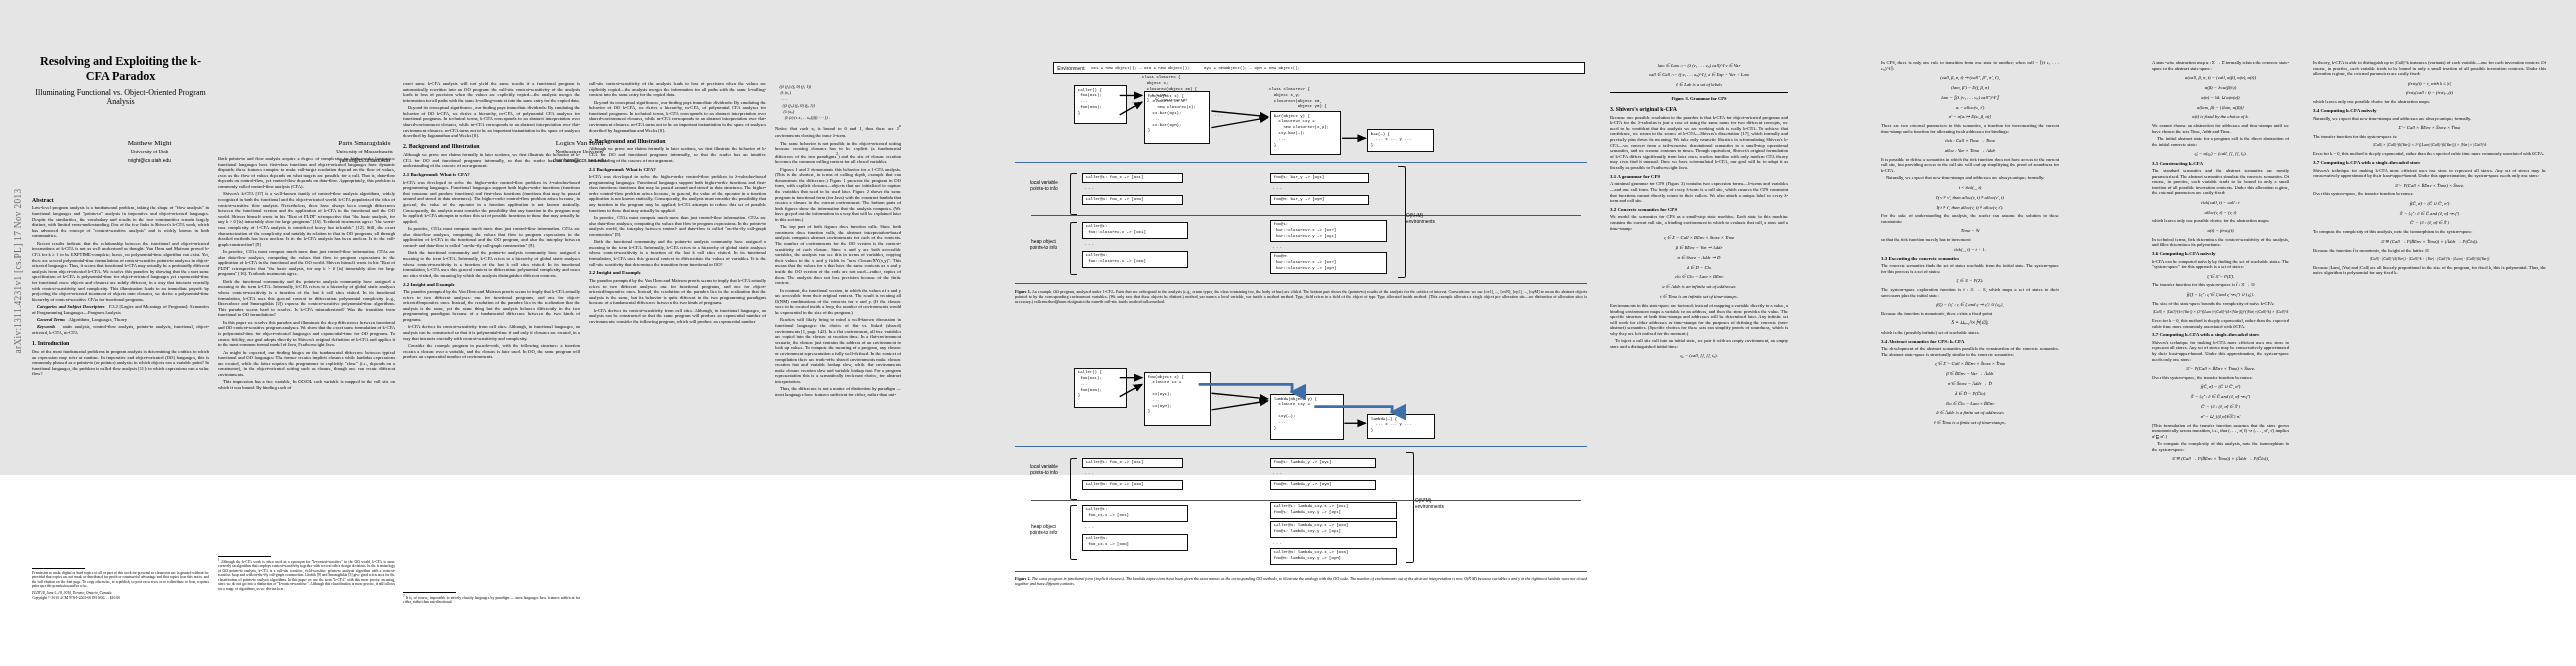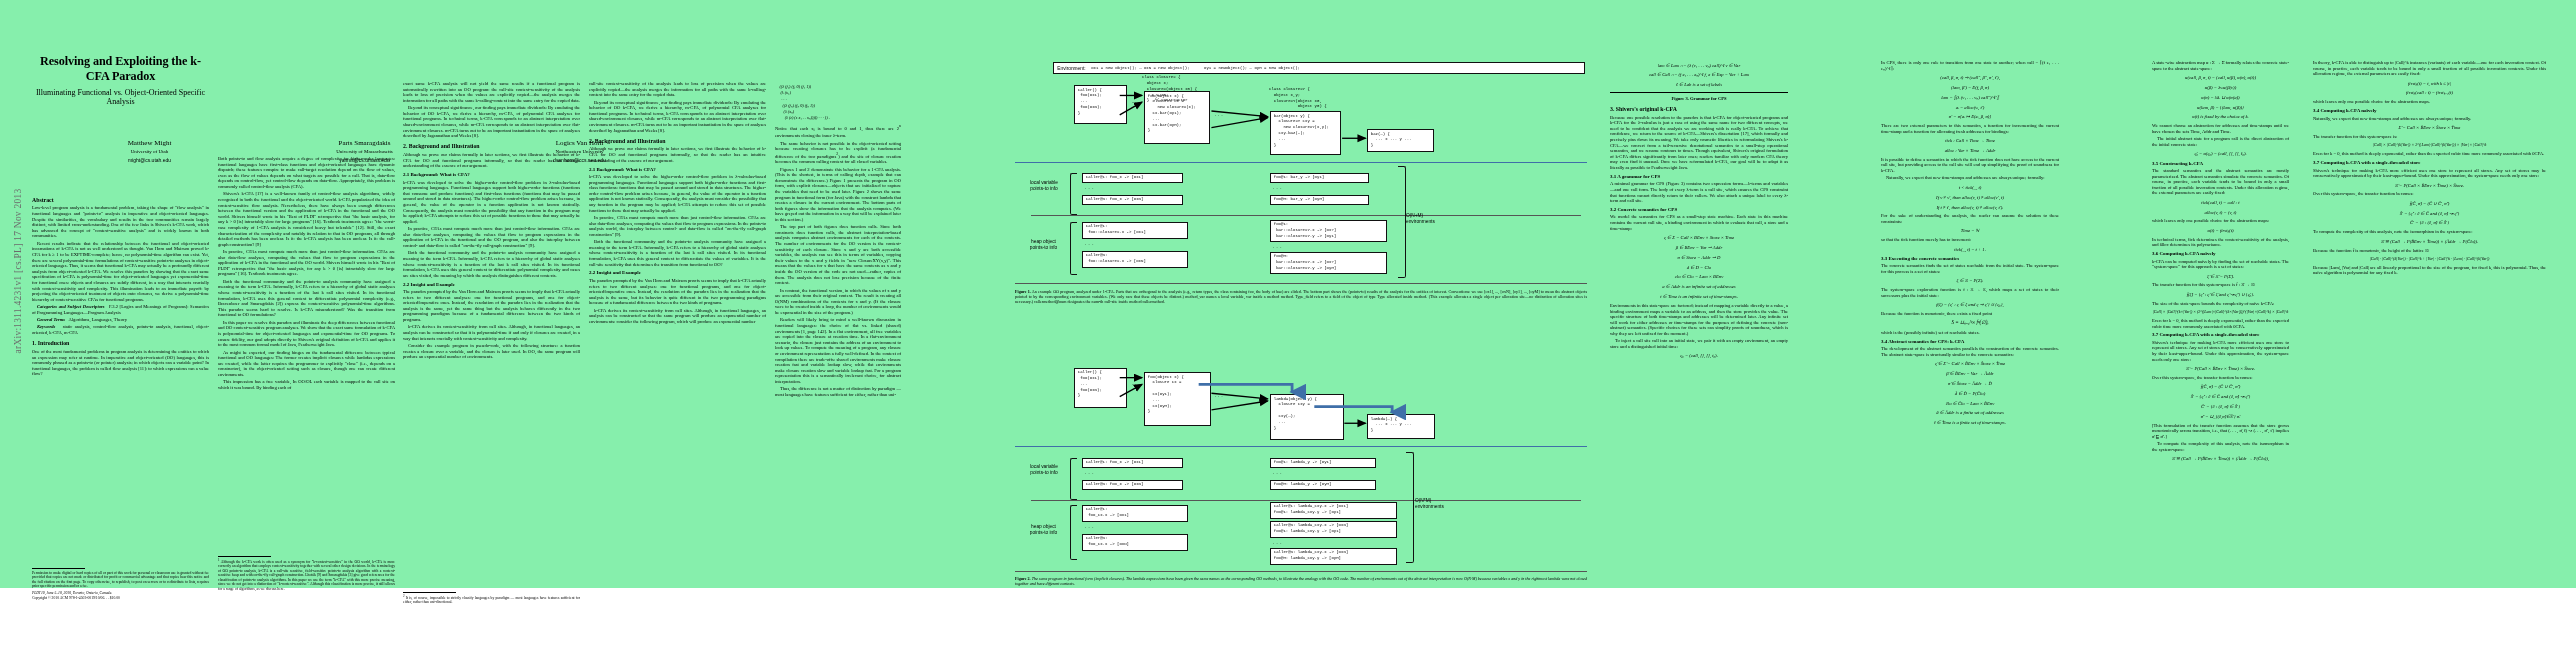--- a/index.html
+++ b/index.html
@@ -1,17 +1,17 @@
 <!DOCTYPE html>
 <html style="font-size:9px"><head>
 <meta charset="utf-8">
 <style>
   html,body{margin:0;padding:0;background:#fff;}
   body{width:2576px;height:667px;font-family:"Liberation Serif",serif;color:#000;overflow:hidden;}
-  .page{position:relative;width:2576px;height:588px;background:#86efac;}
+  .page{position:relative;width:2576px;height:475px;background:#e5e5e5;}
 
   
   .arxiv-stamp{
     position:absolute;left:-99px;top:266px;width:233px;
     transform:rotate(-90deg);transform-origin:center center;
     font-family:"Liberation Serif",serif;font-size:9.4px;color:#6b6b6b;
     letter-spacing:0.3px;text-align:center;white-space:nowrap;
   }
 
   
@@ -66,21 +66,21 @@
 <body>
 
 <div class="page">
 
   <div class="arxiv-stamp">arXiv:1311.4231v1  [cs.PL]  17 Nov 2013</div>
 
   <div class="col" style="left:32px;width:177px;">
 
     <div style="height:54px;"></div>
     <h1 class="title">Resolving and Exploiting the k-CFA Paradox</h1>
-    <h2 class="subtitle">Illuminating Functional vs. Object-Oriented Specific Analysis</h2>
+    <h2 class="subtitle">Illuminating Functional vs. Object-Oriented Program Analysis</h2>
 
     <div class="authors" style="width:645px;margin-left:0px;margin-top:32px;">
       <div class="author">
         <div class="nm">Matthew Might</div>
         <div class="af">University of Utah</div>
         <div class="em">might@cs.utah.edu</div>
       </div>
       <div class="author">
         <div class="nm">Parts Smaragdakis</div>
         <div class="af">University of Massachusetts</div>

